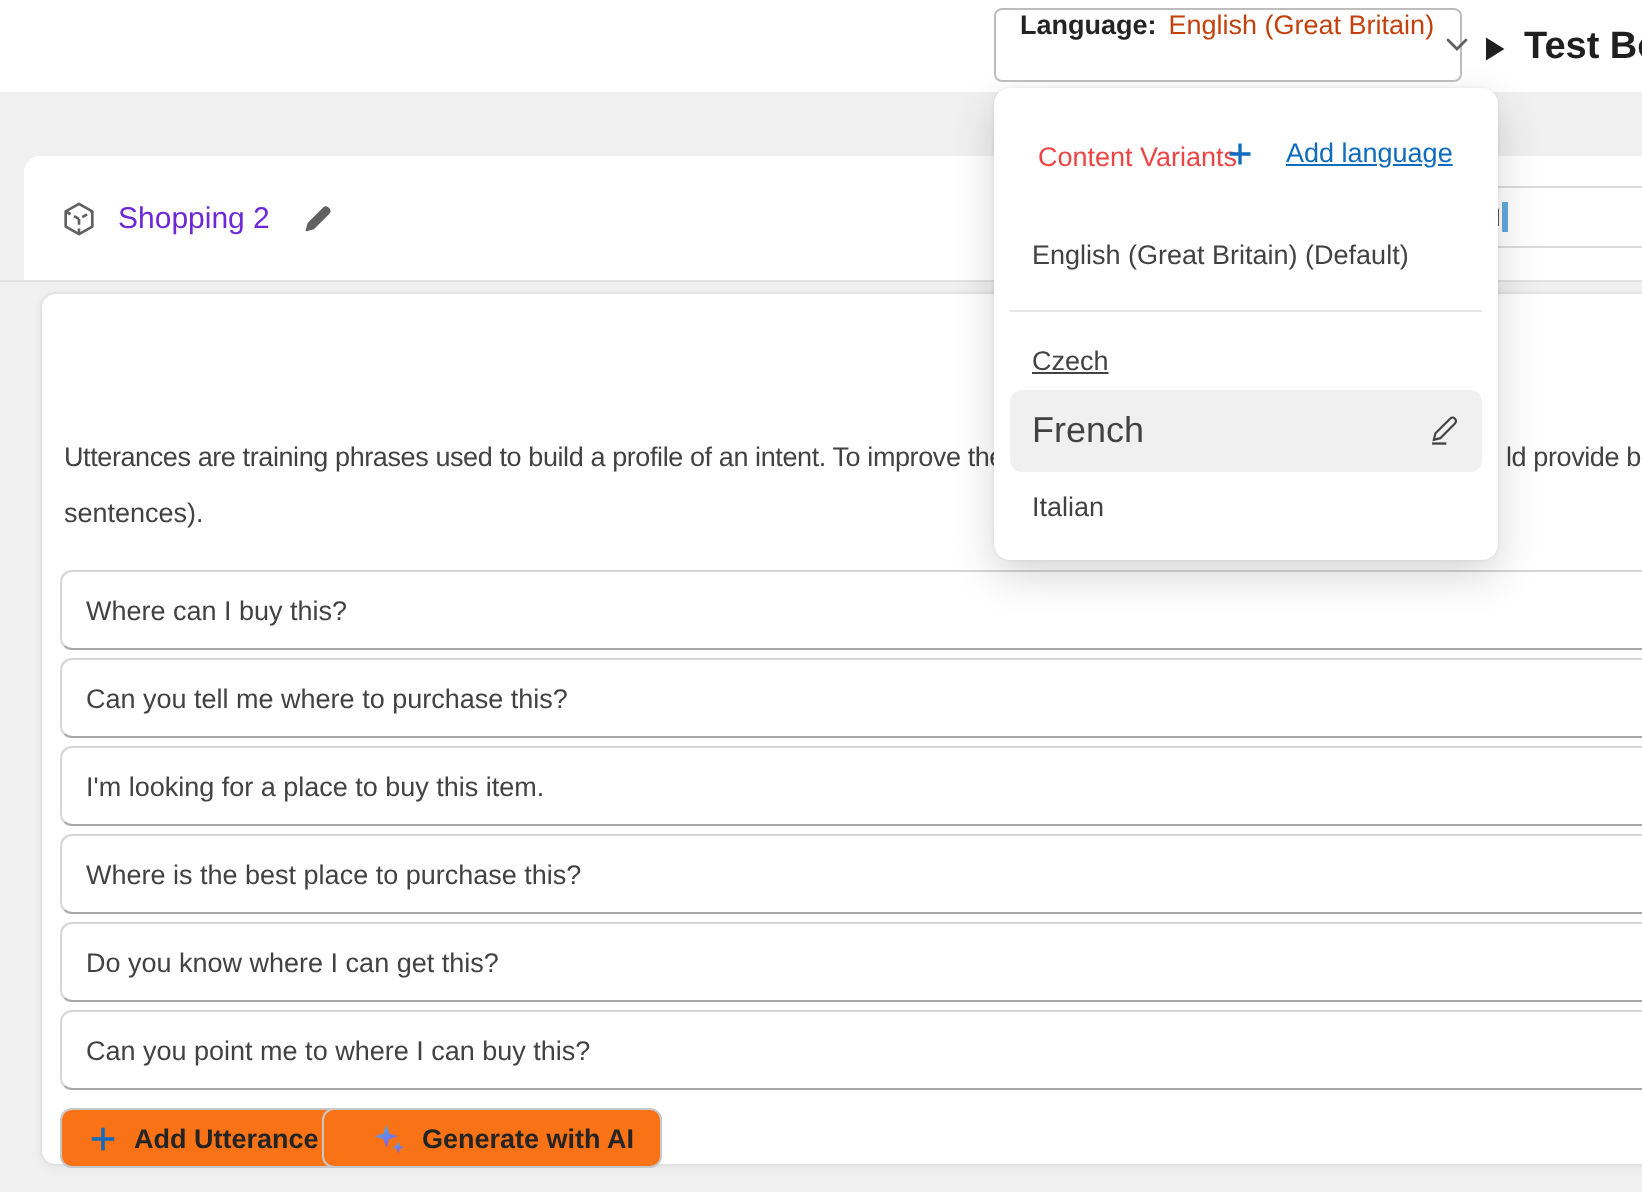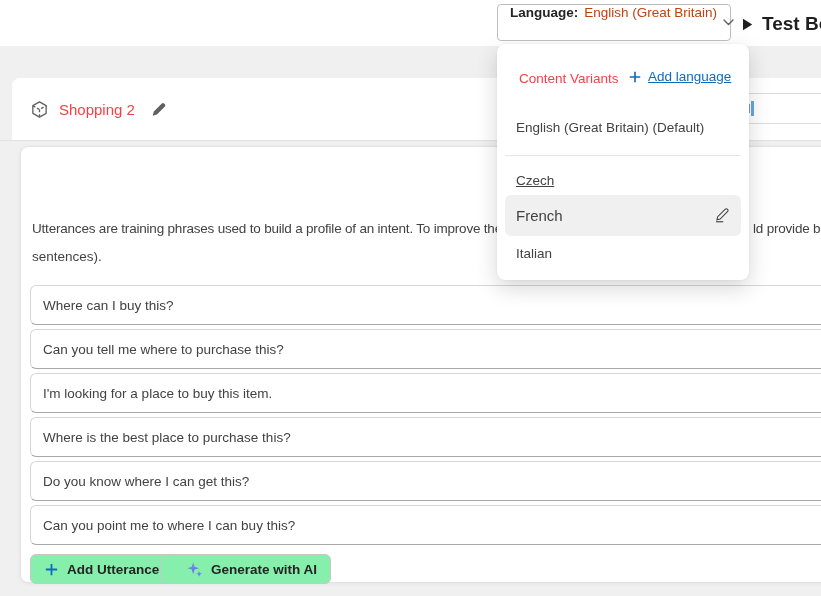--- a/index.html
+++ b/index.html
@@ -26,21 +26,21 @@
     display:flex; align-items:center; gap:9px; cursor:pointer; z-index:60;
     font-size:19px; font-weight:bold; color:#1f1f1f; white-space:nowrap;
   }
   
   .header-card {
     position:absolute; left:12px; top:78px; width:820px; height:62px;
     background:#fff; border-radius:8px 0 0 0; z-index:5;
   }
   .header-divider { position:absolute; left:0; top:140px; width:821px; height:1px; background:#e2e2e2; z-index:6; }
   .intent-row { position:absolute; left:18px; top:0; height:62px; display:flex; align-items:center; gap:10px; }
-  .intent-name { font-size:15px; color:#ef4444; }
+  .intent-name { font-size:15px; color:#6d28d9; }
   .edit-pencil { margin-left:6px; display:flex; align-items:center; cursor:pointer; }
   
   .partial-line { position:absolute; height:1px; background:#dcdcdc; z-index:7; }
   .partial-frag { position:absolute; left:741px; top:101px; z-index:7; display:flex; align-items:center; gap:1px; }
   .partial-frag .txt { font-size:12px; color:#5a5a5a; }
   .partial-frag .bar { width:3px; height:15px; background:#63a9dd; }
   
   .content-card {
     position:absolute; left:20px; top:146px; width:812px; height:437px;
     background:#fff; border:1px solid #e3e3e3; border-radius:8px;
@@ -51,42 +51,42 @@
   .u-desc1b { position:absolute; left:732px; top:74px; font-size:13.5px; color:#424242; white-space:nowrap; letter-spacing:-0.2px; }
   .u-desc2 { position:absolute; left:11px; top:102px; font-size:13.5px; color:#424242; white-space:nowrap; }
   .u-field {
     position:absolute; left:9px; width:810px; height:40px;
     background:#fff; border:1px solid #d6d6d6; border-bottom-color:#a8a8a8;
     border-radius:6px; display:flex; align-items:center; padding:0 12px;
     font-size:13.5px; color:#424242; cursor:text;
   }
   .btn {
     position:absolute; top:407px; height:30px;
-    background:#86efac; border:1px solid #c7c7c7; border-radius:6px;
+    background:#f97316; border:1px solid #c7c7c7; border-radius:6px;
     display:flex; align-items:center; gap:8px; padding:0 13px;
     font-size:13.5px; font-weight:bold; color:#242424; cursor:pointer; white-space:nowrap;
   }
   
   .menu {
     position:absolute; left:497px; top:44px; width:252px; height:236px;
     background:#fff; border-radius:8px;
     box-shadow:0 8px 22px rgba(0,0,0,0.16), 0 0 2px rgba(0,0,0,0.08);
     z-index:50;
   }
   .menu-title { position:absolute; left:22px; top:27px; font-size:13.5px; color:#ef4444; }
-  .add-lang { position:absolute; left:131px; top:25px; display:flex; align-items:flex-end; gap:6px; cursor:pointer; }
+  .add-lang { position:absolute; left:116px; top:25px; display:flex; align-items:flex-end; gap:16px; cursor:pointer; }
   .add-lang .link { font-size:13.5px; color:#0f6cbd; text-decoration:underline; }
   .menu-item { position:absolute; left:19px; font-size:13.5px; color:#424242; cursor:pointer; white-space:nowrap; }
   .menu-div { position:absolute; left:8px; top:111px; width:236px; height:1px; background:#e6e6e6; }
   .menu-row-hi {
     position:absolute; left:8px; top:151px; width:236px; height:41px;
     background:#f0f0f0; border-radius:6px; cursor:pointer;
     display:flex; align-items:center; padding:0 12px 0 11px;
   }
-  .menu-row-hi .item-label { font-size:15px; color:#424242; }
+  .menu-row-hi .item-label { font-size:18px; color:#424242; }
   .menu-row-hi .edit { margin-left:auto; display:flex; align-items:center; cursor:pointer; }
 </style>
 </head>
 <body>
 
 <div class="screen">
 
   <div class="topbar"></div>
 
   <div class="header-card">

